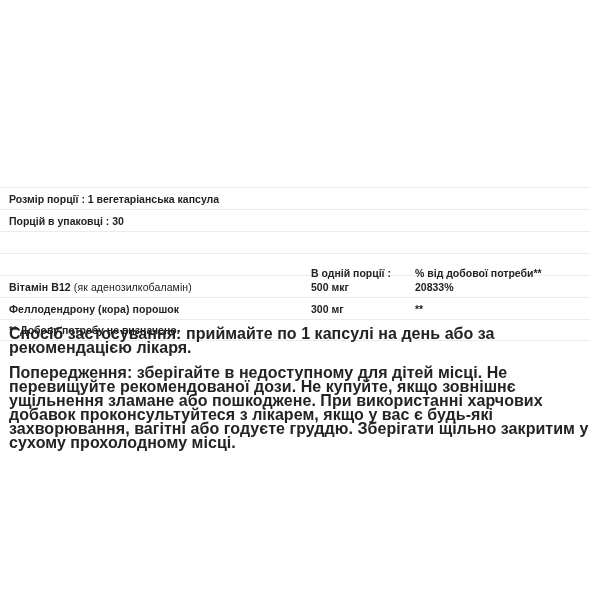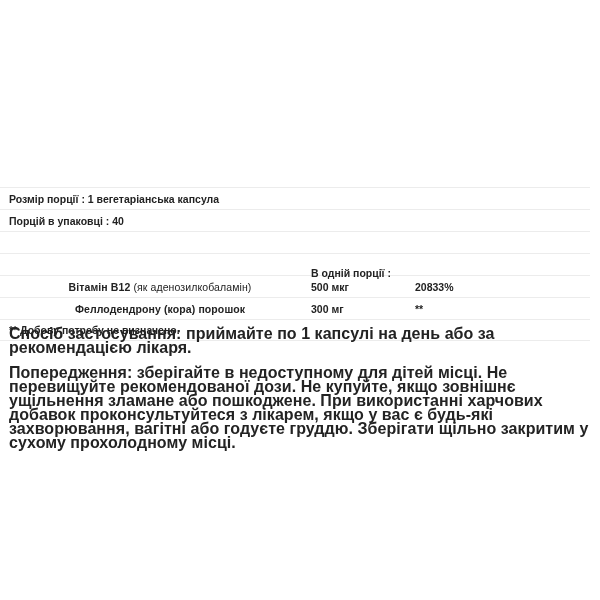--- a/index.html
+++ b/index.html
@@ -47,21 +47,20 @@
     border-bottom: 1px solid #ececec;
   }
 
   .cell-name {
     width: 302px;
     flex: 0 0 302px;
     font-size: 10.5px;
     font-weight: bold;
     letter-spacing: 0.1px;
     white-space: nowrap;
-    text-align: center;
   }
   .cell-name .light {
     font-weight: normal;
   }
   .cell-amount {
     width: 104px;
     flex: 0 0 104px;
     font-size: 10.5px;
     font-weight: bold;
     white-space: nowrap;
@@ -116,28 +115,29 @@
 
 <div id="label-panel">
 
   <div class="facts">
 
     <div class="facts-row">
       <span class="serving-line">Розмір порції : 1 вегетаріанська капсула</span>
     </div>
 
     <div class="facts-row">
-      <span class="serving-line">Порцій в упаковці : 40</span>
+      <span class="serving-line">Порцій в упаковці : 30</span>
     </div>
 
     <div class="facts-row spacer"></div>
 
     <div class="facts-row header-row">
       <span class="cell-name"></span>
       <span class="cell-amount">В одній порції :</span>
+      <span class="cell-dv">% від добової потреби**</span>
     </div>
 
     <div class="facts-row">
       <span class="cell-name"><span>Вітамін B12</span><span class="light"> (як аденозилкобаламін)</span></span>
       <span class="cell-amount">500 мкг</span>
       <span class="cell-dv">20833%</span>
     </div>
 
     <div class="facts-row">
       <span class="cell-name"><span>Феллодендрону (кора) порошок</span><span class="light"></span></span>

